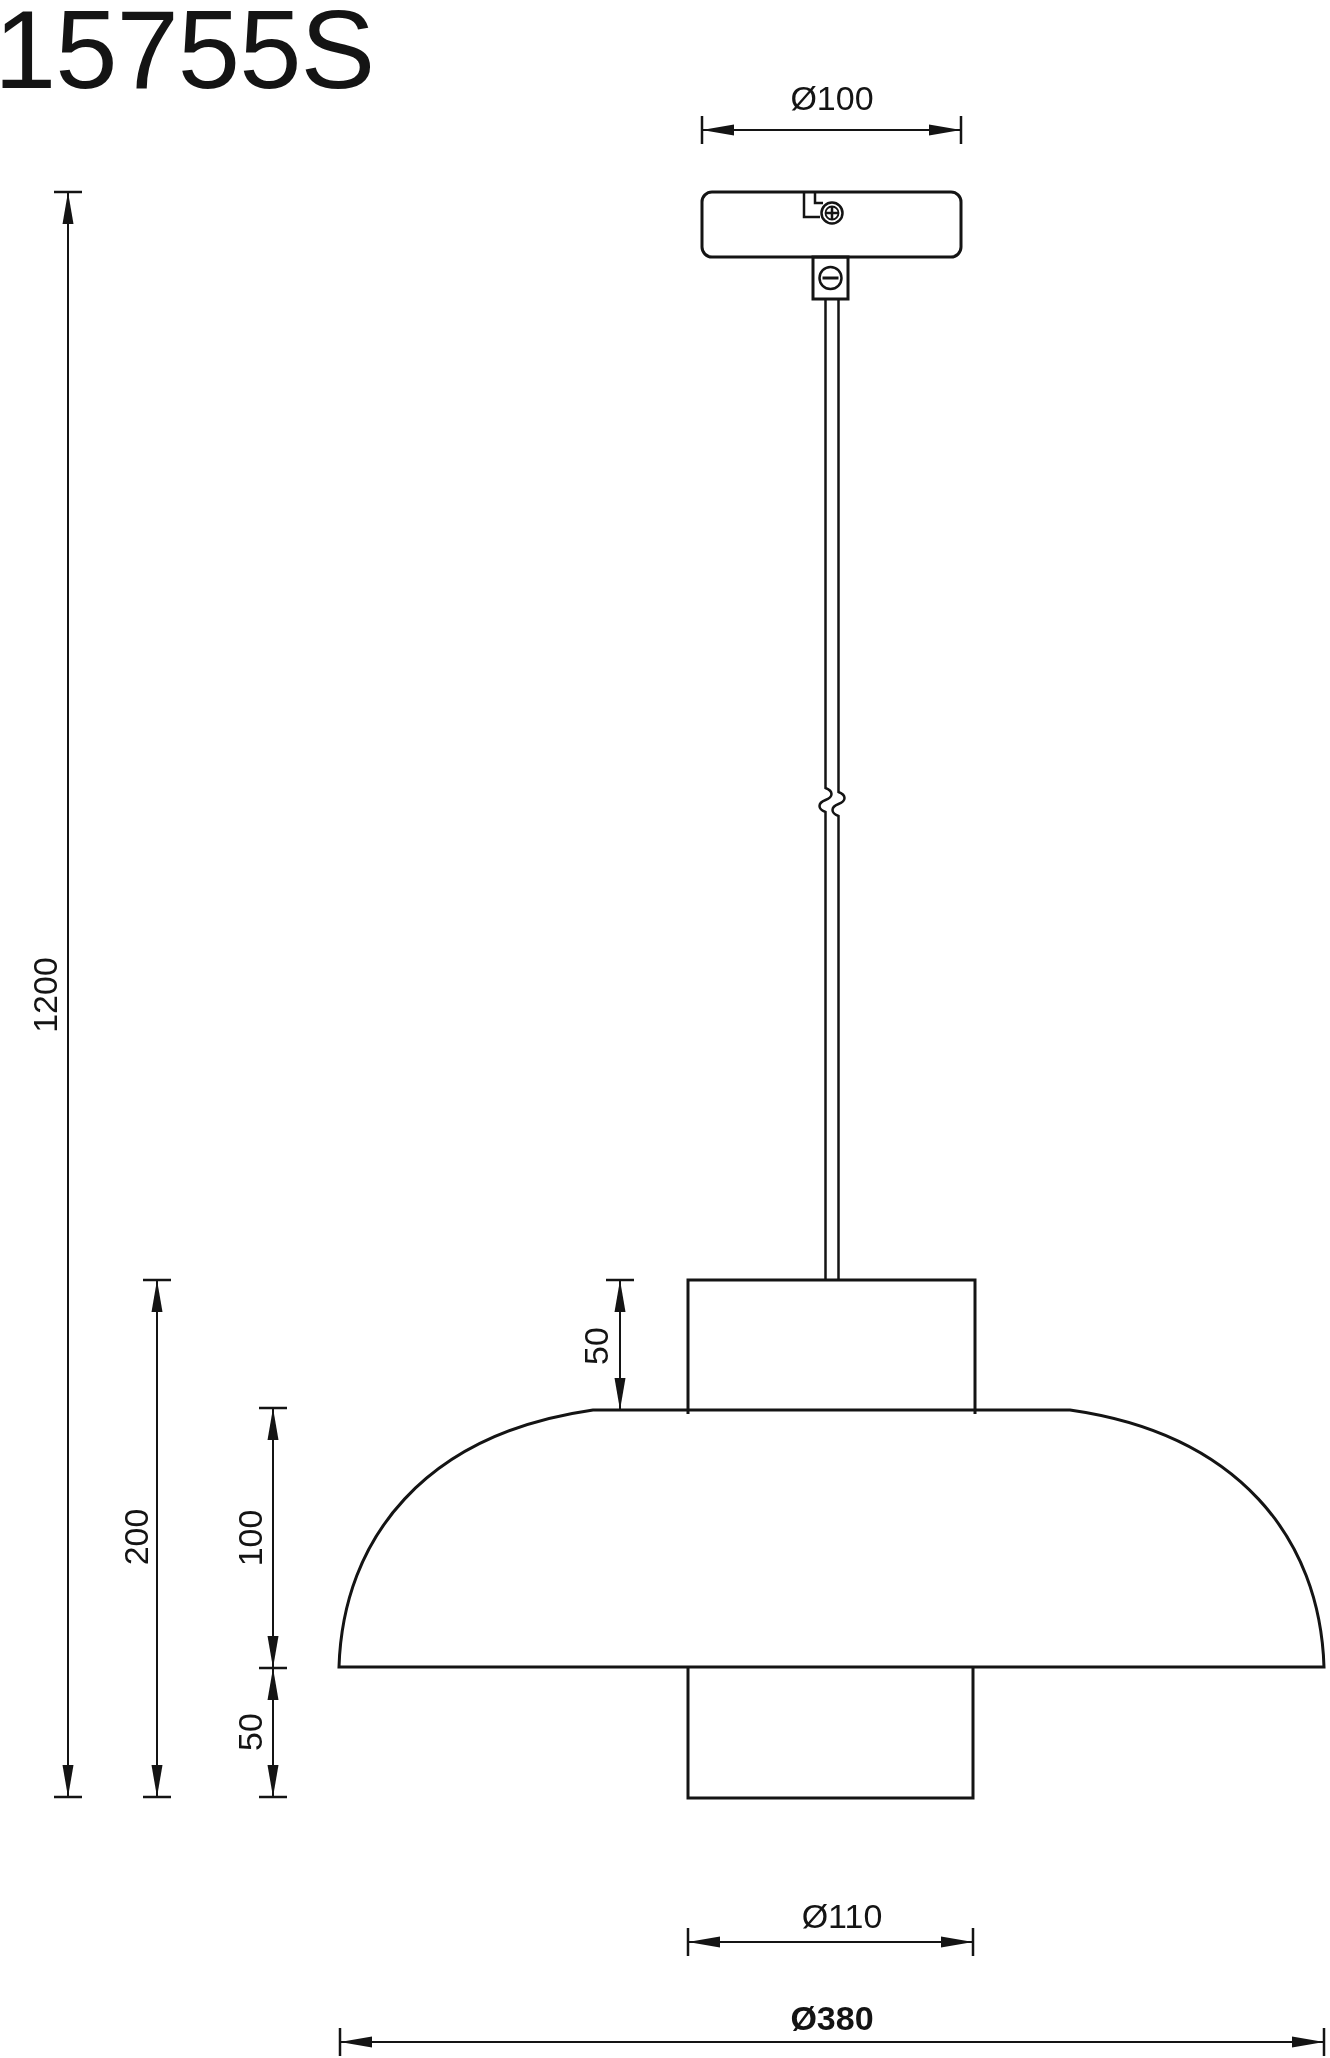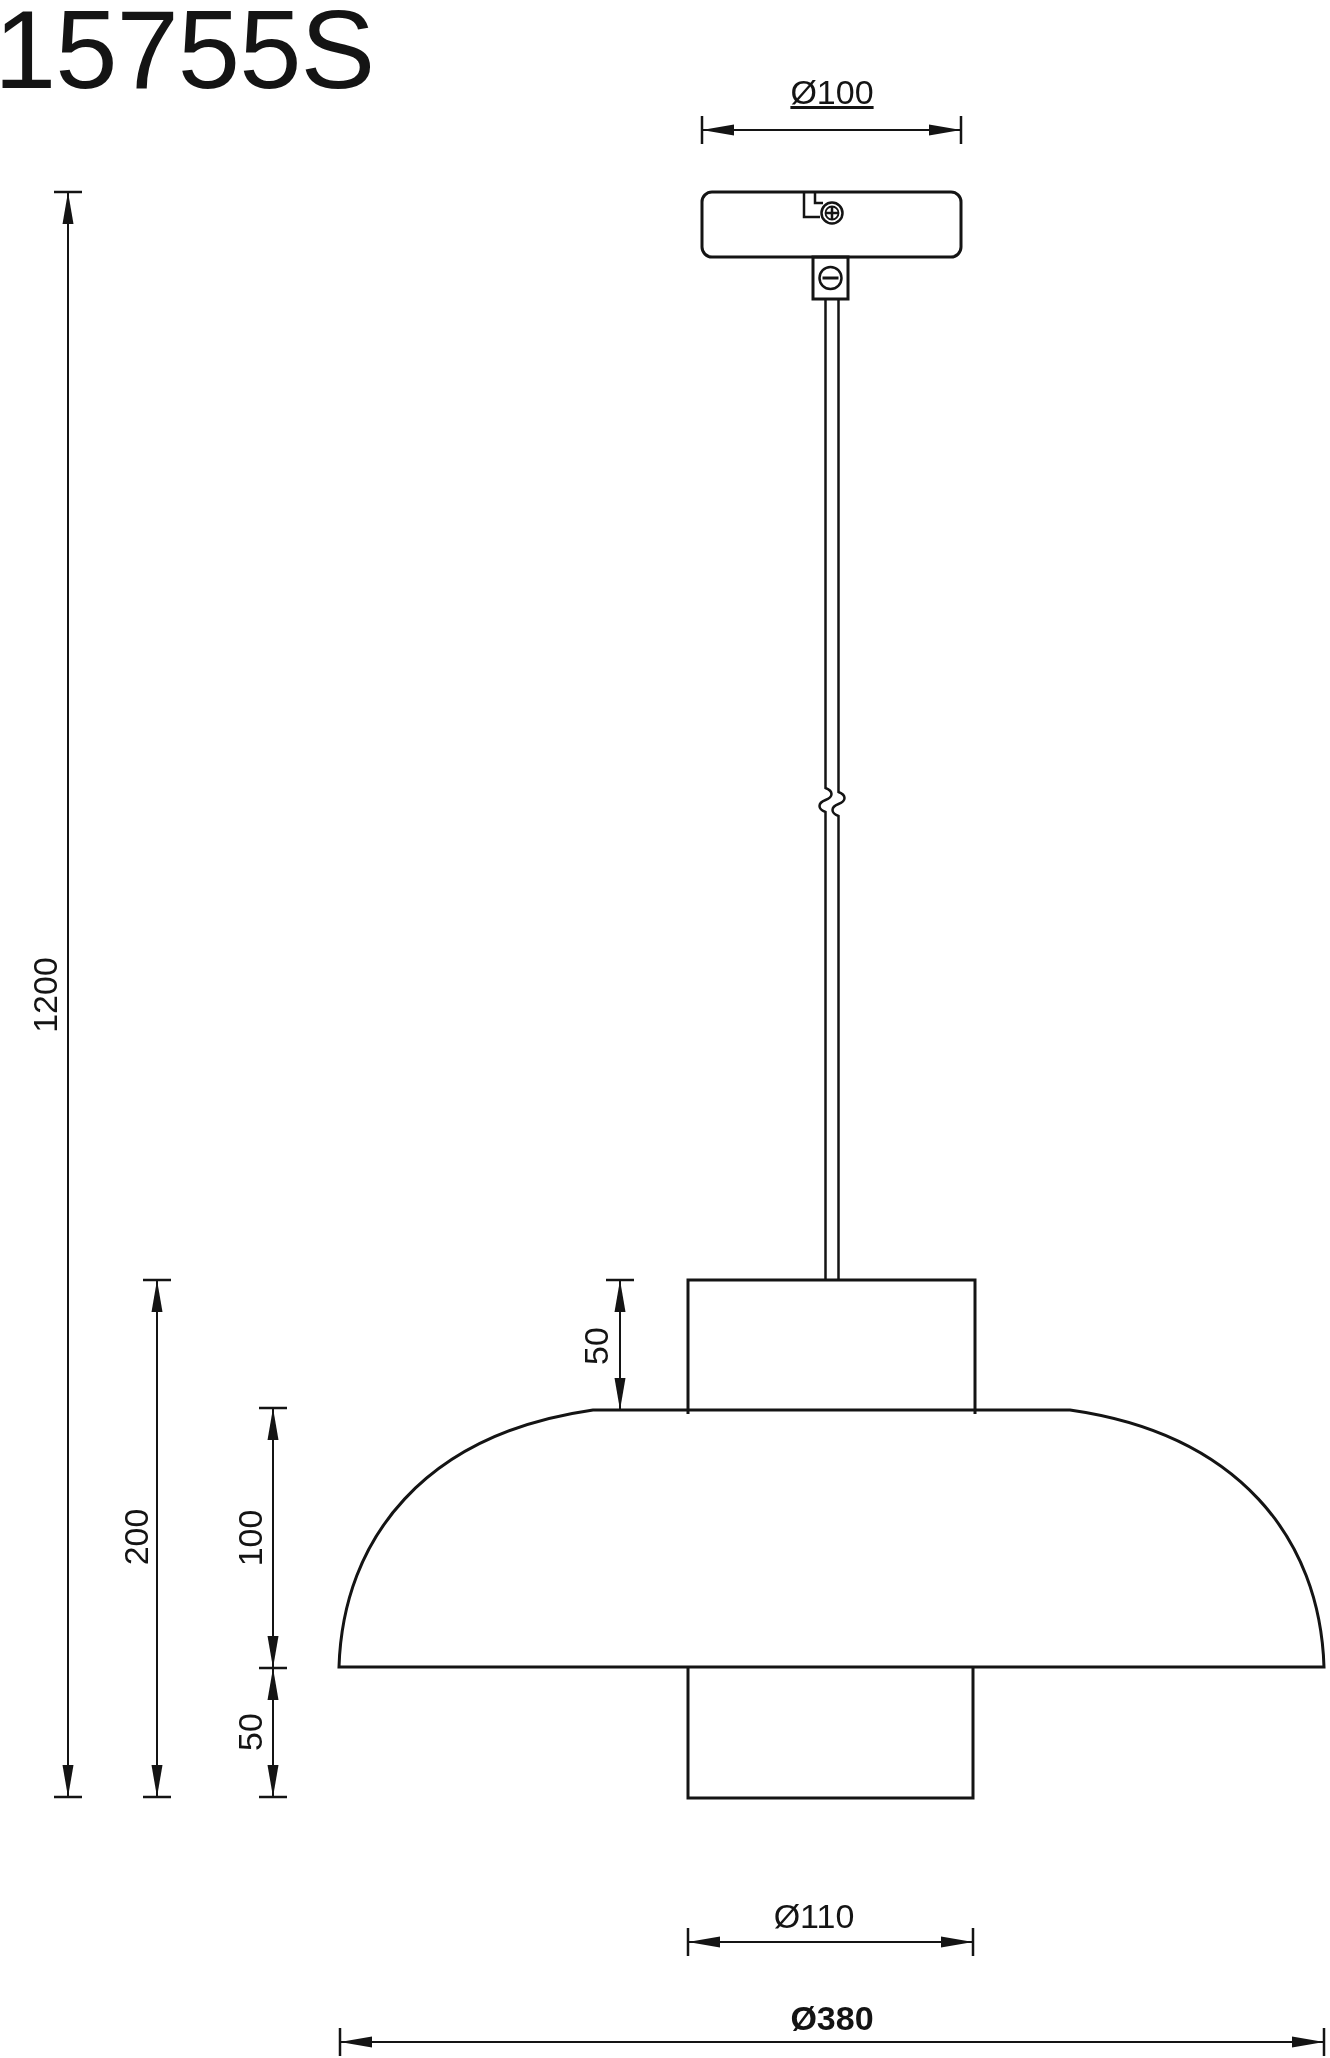--- a/index.html
+++ b/index.html
@@ -121,29 +121,29 @@
     <g stroke-width="2">
       <path d="M340,2028 V2056 M1324,2028 V2056" stroke-width="2.5"></path>
       <path d="M340,2042 H1324"></path>
       <polygon points="340,2042 372,2036.5 372,2047.5" fill="#141414" stroke="none"></polygon>
       <polygon points="1324,2042 1292,2036.5 1292,2047.5" fill="#141414" stroke="none"></polygon>
     </g>
   </svg>
 
   <div class="title">15755S</div>
 
-  <div class="label" style="left:832px;top:92px;text-decoration:underline;">Ø100</div>
+  <div class="label" style="left:832px;top:98px;">Ø100</div>
 
   <div class="label vertical" style="left:45px;top:995px;">1200</div>
 
   <div class="label vertical" style="left:136px;top:1537px;">200</div>
 
   <div class="label vertical" style="left:250px;top:1538px;">100</div>
 
   <div class="label vertical" style="left:596px;top:1346px;">50</div>
 
   <div class="label vertical" style="left:250px;top:1732px;">50</div>
 
-  <div class="label" style="left:814px;top:1916px;">Ø110</div>
+  <div class="label" style="left:842px;top:1916px;">Ø110</div>
 
   <div class="label" style="left:832px;top:2018px;font-weight:bold;">Ø380</div>
 
 </div>
 
 </body></html>

